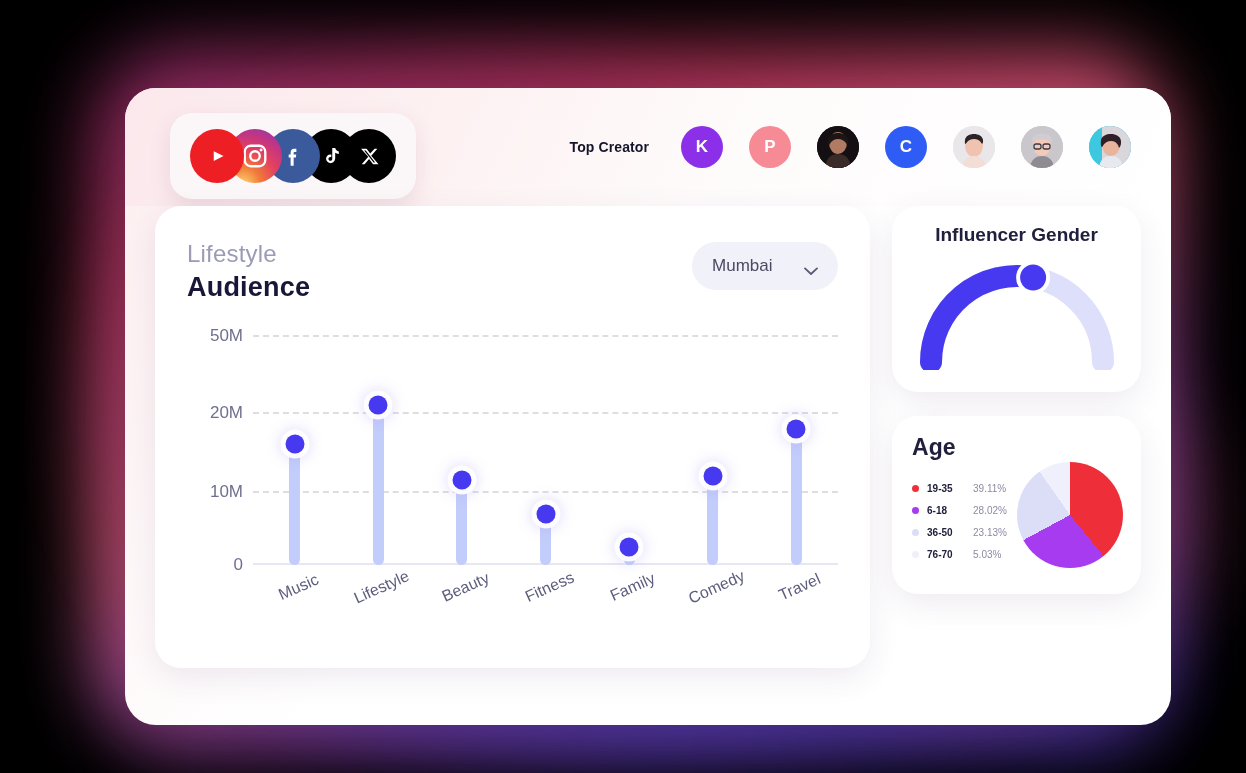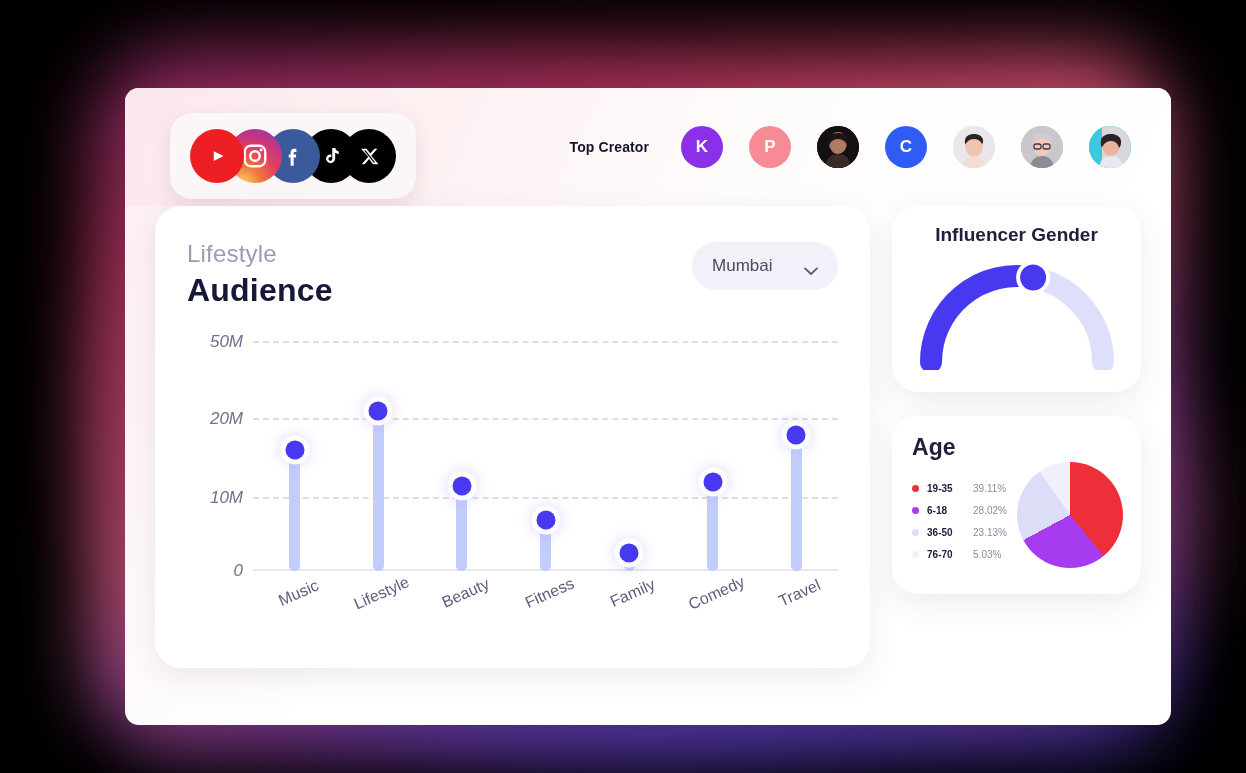--- a/index.html
+++ b/index.html
@@ -28,21 +28,21 @@
   .glow-d { left: 880px; top: 300px; width: 360px; height: 430px;
     background: radial-gradient(ellipse at 30% 50%, #e8607a 0%, rgba(232,96,122,0) 72%);
     filter: blur(34px); opacity:.9; }
   .glow-e { left: 200px; top: 660px; width: 900px; height: 120px;
     background: radial-gradient(ellipse at 50% 0%, #4040c8 0%, rgba(64,64,200,0) 75%);
     filter: blur(22px); opacity:.95; }
 
   
   .window {
     position: absolute; left: 125px; top: 88px; width: 1046px; height: 637px;
-    border-radius: 14px; overflow: hidden;
+    border-radius: 31px; overflow: hidden;
     background: linear-gradient(135deg,#fdeef0 0%, #fdf3f4 18%, #ffffff 48%, #ffffff 100%);
     box-shadow: 0 26px 60px rgba(60,20,60,.30);
   }
   .window-header {
     position: relative; height: 118px;
     background: linear-gradient(115deg,#fbe8ec 0%, #fdf1f2 30%, #fefbfb 58%, #ffffff 100%);
   }
 
   
   .social-card {
@@ -74,36 +74,36 @@
   .avatar svg { position:absolute; inset:0; width:100%; height:100%; }
 
   
   .window-body { position: relative; padding: 0 30px; display: flex; gap: 22px; }
 
   .card { background: #ffffff; border-radius: 26px;
     box-shadow: 0 10px 30px rgba(90,60,110,.10); }
 
   .main-card { width: 757px; height: 462px; padding: 34px 32px 0 32px; position:relative; }
   .cat-label { font-size: 24px; color: #9b9bb5; font-weight: normal; letter-spacing:.2px; }
-  .aud-title { font-size: 32px; color: #171738; font-weight: bold; margin-top: 4px; letter-spacing:.2px; }
+  .aud-title { font-size: 27px; color: #171738; font-weight: bold; margin-top: 4px; letter-spacing:.2px; }
 
   .city-select {
     position: absolute; right: 32px; top: 36px;
     width: 146px; height: 48px; border-radius: 24px; background: #f1f1f9;
     display: flex; align-items: center; justify-content: space-between;
     padding: 0 20px; cursor: pointer;
   }
   .city-name { font-size: 17px; color: #4a4a63; }
   .chev { width: 14px; height: 9px; }
 
   
   .chart { position: relative; margin-top: 30px; height: 300px; }
   .y-labels { position: absolute; left: 0; top: 0; width: 56px; height: 232px; }
   .y-tick { position: absolute; right: 0; font-size: 17px; color: #6f6f90;
-    transform: translateY(-50%); white-space: nowrap; font-style: italic; }
+    transform: translateY(-50%); white-space: nowrap; }
   .plot { position: absolute; left: 66px; right: 0; top: 0; height: 232px; }
   .gridline { position: absolute; left: 0; right: 0; height: 0;
     border-top: 2px dashed #dededf; transform: translateY(-50%); }
   .axis { position: absolute; left: 0; right: 0; bottom: 0; height: 2px; background: #e7e7f3; }
   .bar { position: absolute; width: 11px; border-radius: 6px; background: #c3cdfb; bottom: 0; }
   .dot { position: absolute; width: 19px; height: 19px; border-radius: 50%;
     background: #4639f0; transform: translate(-50%,-50%);
     box-shadow: 0 0 0 5px rgba(255,255,255,.92), 0 0 14px 6px rgba(160,150,250,.30); }
   .x-label { position: absolute; font-size: 16px; color: #5d5d7e;
     transform: translateX(-50%) rotate(-24deg); transform-origin: 50% 0;

